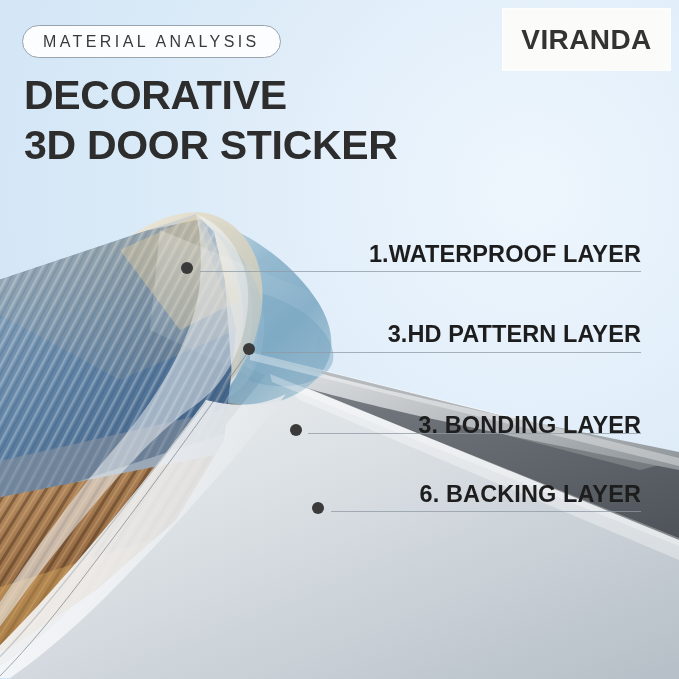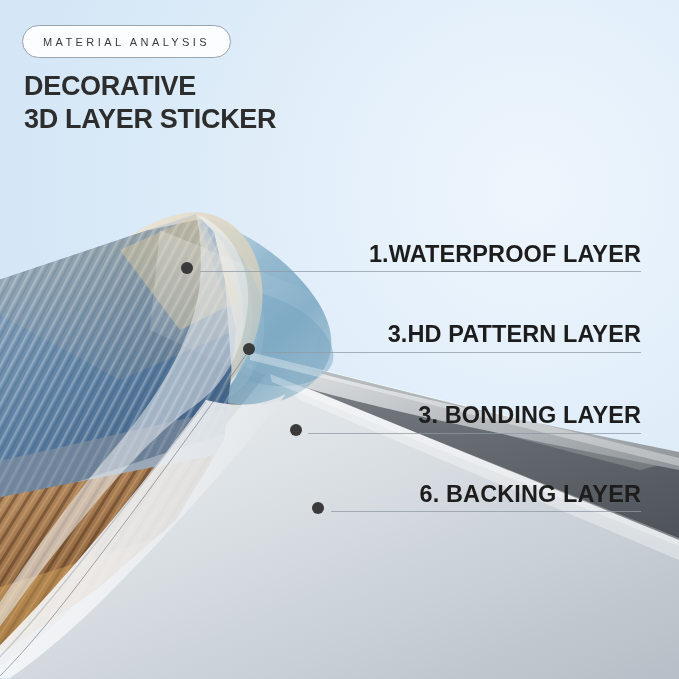--- a/index.html
+++ b/index.html
@@ -25,31 +25,31 @@
     position: absolute;
     left: 22px;
     top: 25px;
     height: 33px;
     padding: 0 20px;
     display: flex;
     align-items: center;
     border: 1.3px solid #9aa4ad;
     border-radius: 17px;
     background: #fbfdff;
-    font-size: 11px;
+    font-size: 16px;
     letter-spacing: 3.4px;
     color: #3a3a3a;
     white-space: nowrap;
   }
 
   .headline {
     position: absolute;
     left: 24px;
     top: 70px;
-    font-size: 27px;
+    font-size: 41px;
     font-weight: bold;
     letter-spacing: -0.3px;
     line-height: 1.22;
     color: #2d2d2d;
     white-space: nowrap;
   }
   .headline .l2 { display: block; }
 
   .brandbox {
     position: absolute;
@@ -87,21 +87,21 @@
   }
   .callout .txt {
     display: inline-block;
     font-size: 23.5px;
     font-weight: bold;
     letter-spacing: 0.1px;
     color: #1d1d1d;
   }
   .callout-1 { top: 241px; }
   .callout-2 { top: 321px; }
-  .callout-3 { top: 402px; }
+  .callout-3 { top: 412px; }
   .callout-4 { top: 481px; }
 
   .rule {
     position: absolute;
     height: 1px;
     background: #8f9aa3;
     opacity: 0.75;
   }
   .rule-1 { left: 200px;  width: 441px; top: 271px; }
   .rule-2 { left: 262px;  width: 379px; top: 352px; }
@@ -329,23 +329,26 @@
     <path d="M 160,230 L 330,300 L 300,400 L 150,330 Z" fill="url(#glossSweep)" opacity="0.5"></path>
 
     <path d="M 250,352 L 679,458 L 679,466 L 250,360 Z" fill="#ffffff" opacity="0.35"></path>
     <path d="M 270,374 L 679,538 L 679,546 L 272,382 Z" fill="#ffffff" opacity="0.3"></path>
   </svg>
 
   <div class="pill">MATERIAL ANALYSIS</div>
 
   <div class="headline">
     <span class="l1">DECORATIVE</span>
-    <span class="l2">3D LAYER STICKER</span>
-  </div>
-
+    <span class="l2">3D DOOR STICKER</span>
+  </div>
+
+  <div class="brandbox">
+    <span>VIRANDA</span>
+  </div>
 
   <div class="callout callout-1">
     <span class="txt">1.WATERPROOF LAYER</span>
   </div>
   <div class="callout callout-2">
     <span class="txt">3.HD PATTERN LAYER</span>
   </div>
   <div class="callout callout-3">
     <span class="txt">3. BONDING LAYER</span>
   </div>

